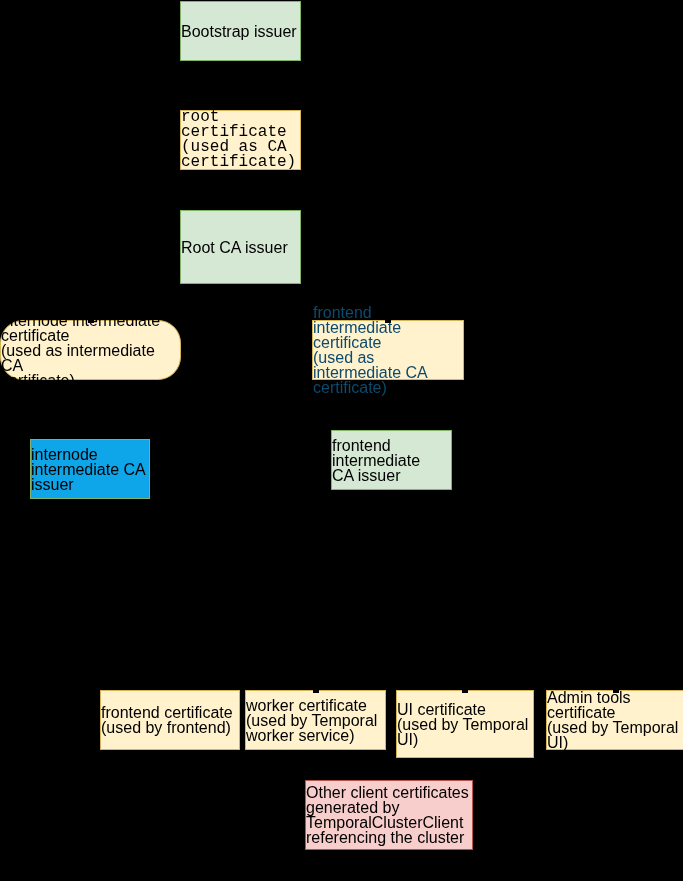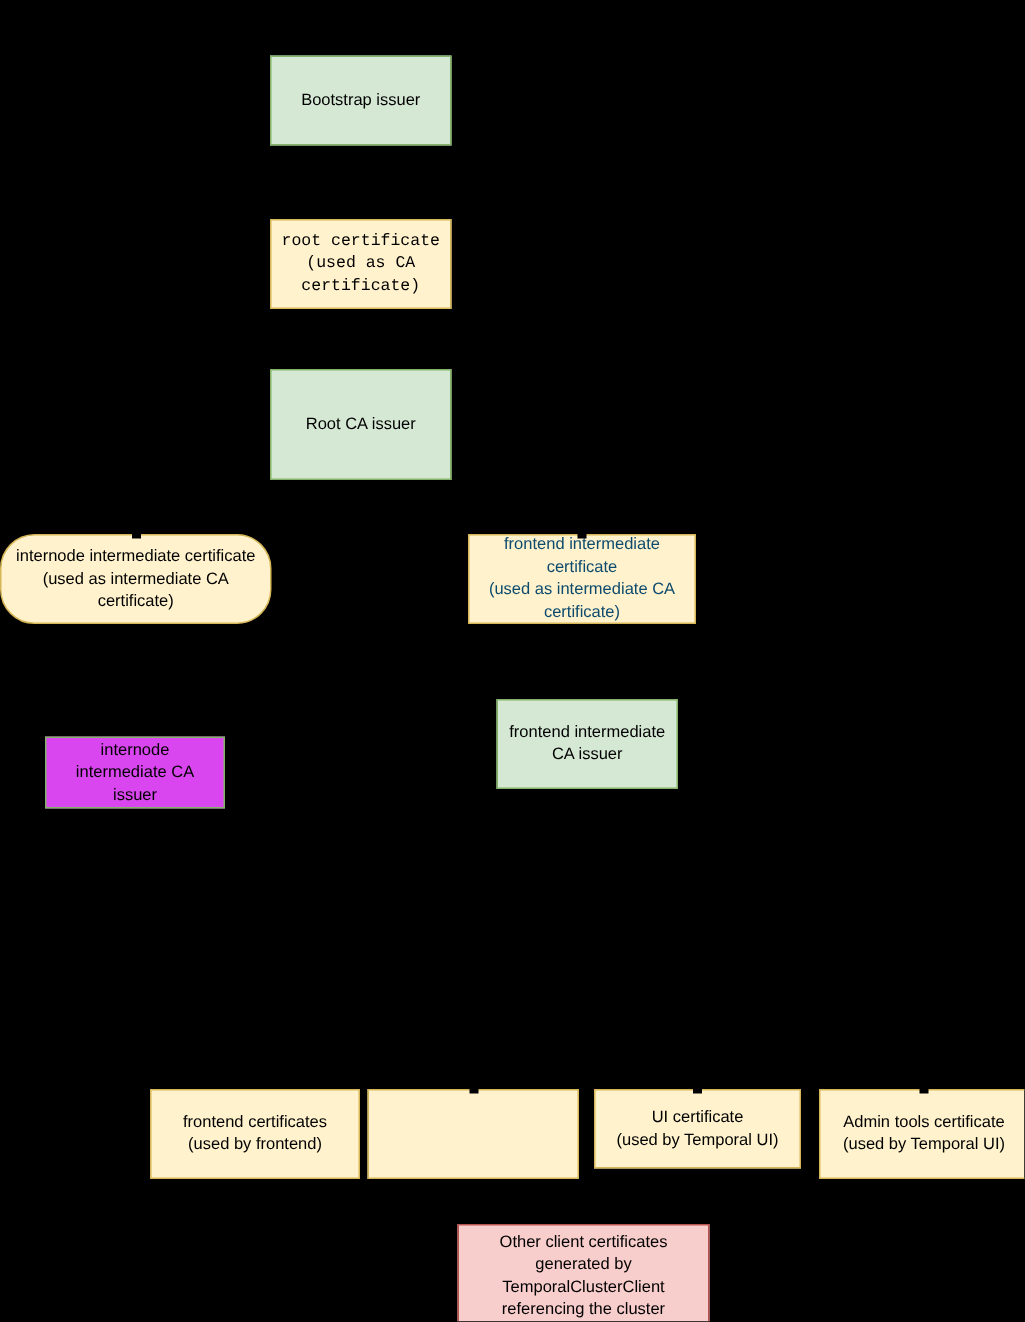--- a/index.html
+++ b/index.html
@@ -15,26 +15,25 @@
     overflow: hidden;
     font-family: "Liberation Sans", sans-serif;
   }
   .node {
     position: absolute;
     box-sizing: border-box;
     border: 1px solid #000;
     display: flex;
     align-items: center;
     justify-content: center;
-    text-align: center;
-    font-size: 11px;
+    text-align: left;
+    font-size: 16px;
     line-height: 15px;
     color: #000000;
     padding: 1px 0;
-    margin-top: 36px;
   }
   .node .label {
     white-space: pre-line;
     display: block;
     width: 100%;
   }
   .notch {
     position: absolute;
     top: -2px;
     left: 50%;
@@ -64,37 +63,40 @@
 (used as intermediate CA
 certificate)</span>
   <span class="notch"></span>
     </div>
   <div class="node" style="left: 312px; top: 320px; width: 152px; height: 60px; background: rgb(255, 242, 204); border-color: rgb(214, 182, 86); color: #0c4a6e;">
     <span class="label">frontend intermediate certificate
 (used as intermediate CA
 certificate)</span>
   <span class="notch"></span>
     </div>
-  <div class="node" style="left: 30px; top: 455px; width: 120px; height: 48px; background: #d946ef; border-color: rgb(130, 179, 102); color: rgb(0, 0, 0);">
+  <div class="node" style="left: 30px; top: 439px; width: 120px; height: 60px; background: #0ea5e9; border-color: rgb(130, 179, 102); color: rgb(0, 0, 0);">
     <span class="label">internode
 intermediate CA
 issuer</span>
   </div>
   <div class="node" style="left: 331px; top: 430px; width: 121px; height: 60px; background: rgb(213, 232, 212); border-color: rgb(130, 179, 102); color: rgb(0, 0, 0);">
     <span class="label">frontend intermediate
 CA issuer</span>
   </div>
   <div class="node" style="left: 100px; top: 690px; width: 140px; height: 60px; background: rgb(255, 242, 204); border-color: rgb(214, 182, 86); color: rgb(0, 0, 0);">
-    <span class="label">frontend certificates
+    <span class="label">frontend certificate
 (used by frontend)</span>
   </div>
   <div class="node" style="left: 245px; top: 690px; width: 141px; height: 60px; background: rgb(255, 242, 204); border-color: rgb(214, 182, 86); color: rgb(0, 0, 0);">
+    <span class="label">worker certificate
+(used by Temporal
+worker service)</span>
   <span class="notch"></span>
     </div>
-  <div class="node" style="left: 396px; top: 690px; width: 138px; height: 53px; background: rgb(255, 242, 204); border-color: rgb(214, 182, 86); color: rgb(0, 0, 0);">
+  <div class="node" style="left: 396px; top: 690px; width: 138px; height: 68px; background: rgb(255, 242, 204); border-color: rgb(214, 182, 86); color: rgb(0, 0, 0);">
     <span class="label">UI certificate
 (used by Temporal UI)</span>
   <span class="notch"></span>
     </div>
   <div class="node" style="left: 546px; top: 690px; width: 140px; height: 60px; background: rgb(255, 242, 204); border-color: rgb(214, 182, 86); color: rgb(0, 0, 0);">
     <span class="label">Admin tools certificate
 (used by Temporal UI)</span>
   <span class="notch"></span>
     </div>
   <div class="node" style="left: 305px; top: 780px; width: 168px; height: 70px; background: rgb(248, 206, 204); border-color: rgb(184, 84, 80); color: rgb(0, 0, 0);">

